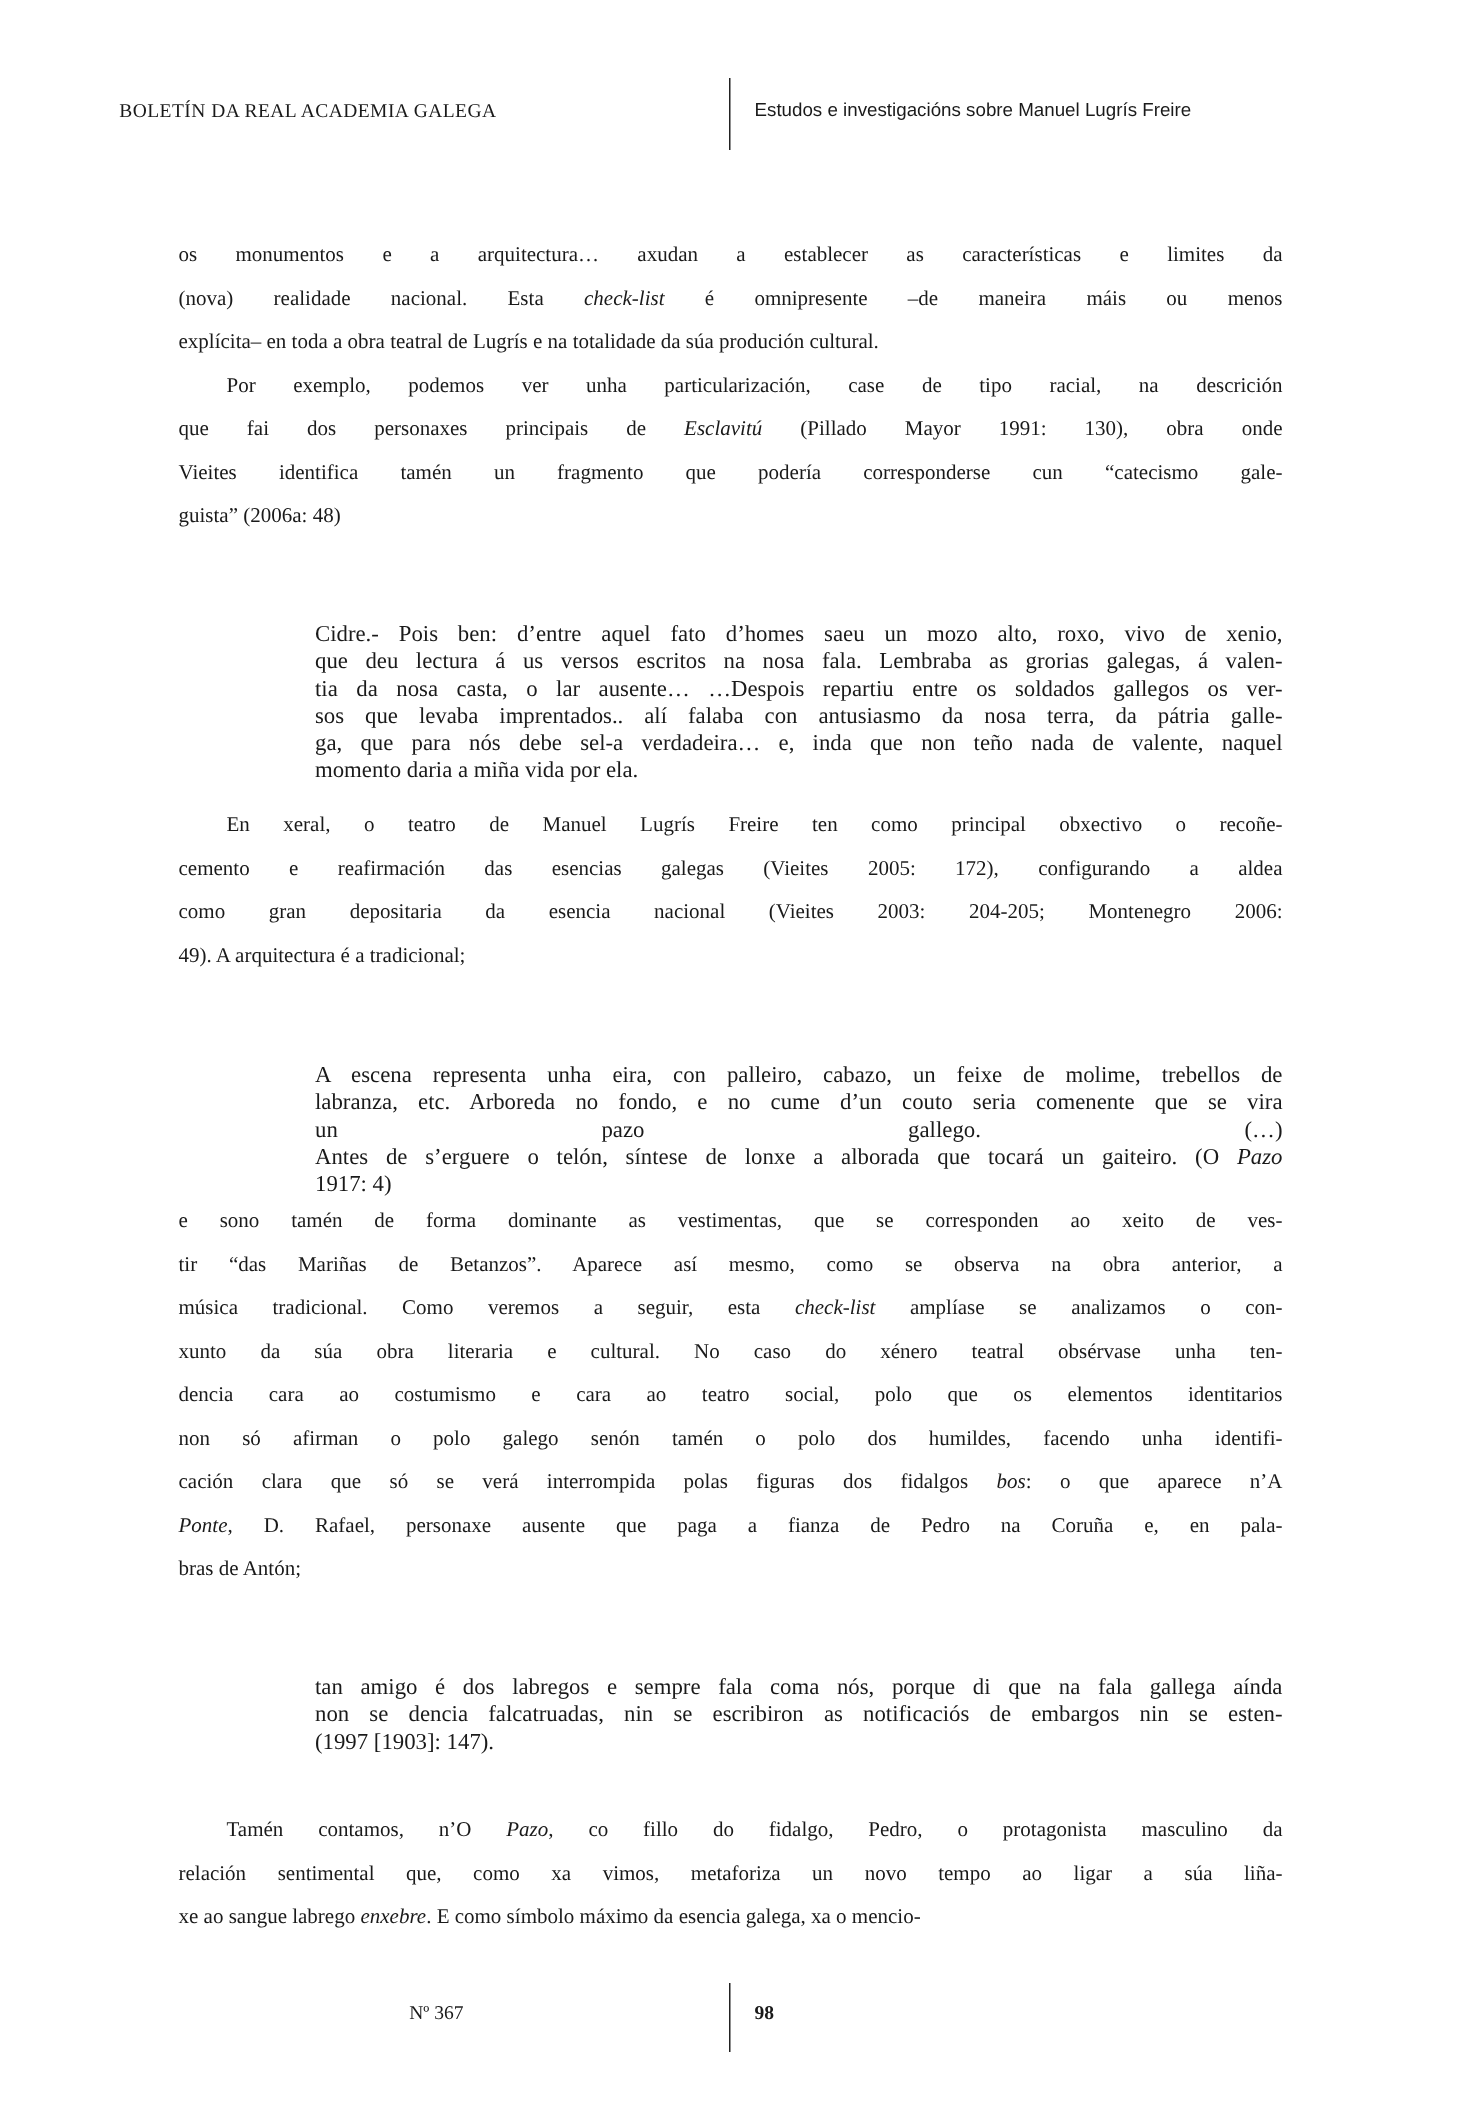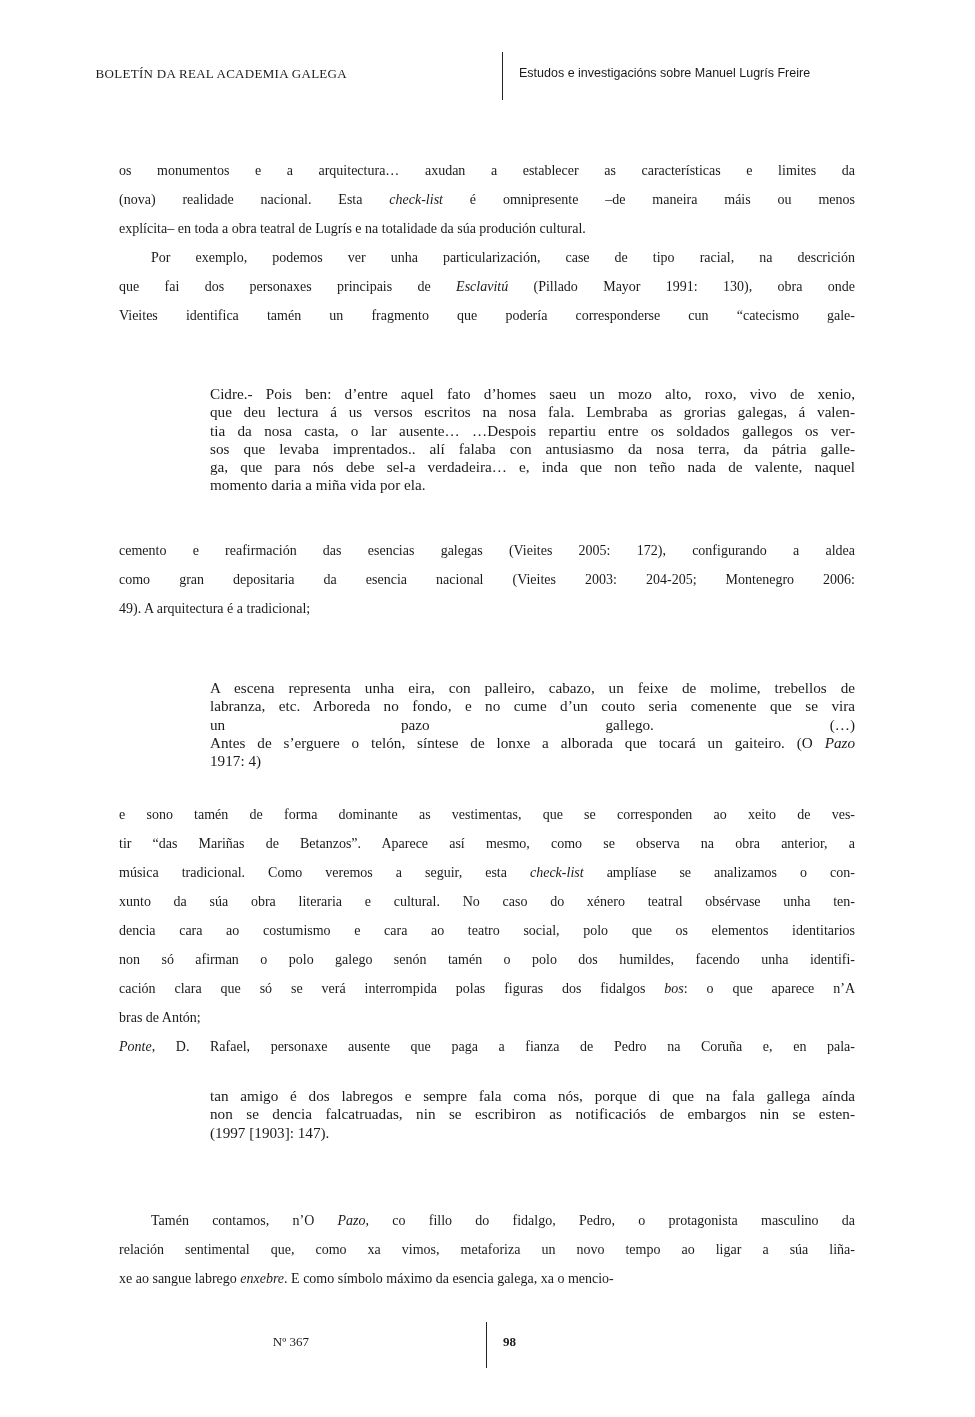--- a/index.html
+++ b/index.html
@@ -1,25 +1,25 @@
 <!DOCTYPE html>
 <html><head>
 <meta charset="utf-8">
 <style>
   html, body { margin: 0; padding: 0; background: #ffffff; }
   body { width: 975px; height: 1417px; position: relative; overflow: hidden; color: #1a1a1a; }
-  .header { position: absolute; top: 52px; left: 16px; width: 836px; height: 48px; }
+  .header { position: absolute; top: 52px; left: 0; width: 836px; height: 48px; }
   .header .left { position: absolute; right: 505px; top: 14px; font-family: "Liberation Serif", serif; font-size: 13px; letter-spacing: 0.3px; white-space: nowrap; }
   .header .sep { position: absolute; left: 486px; top: 0; width: 1px; height: 48px; background: #222; }
   .header .right { position: absolute; left: 503px; top: 14px; font-family: Liberation Sans, sans-serif; font-size: 12.5px; white-space: nowrap; }
   .body-text { position: absolute; left: 119px; width: 736px; font-family: "Liberation Serif", serif; font-size: 14px; line-height: 29px; }
   .line { display: block; white-space: nowrap; text-align: justify; text-align-last: justify; height: 29px; }
   .line.last { text-align-last: left; }
   .line.indent { padding-left: 32px; }
-  .quote { position: absolute; left: 210px; width: 645px; font-family: "Liberation Serif", serif; font-size: 15.2px; line-height: 18.3px; }
+  .quote { position: absolute; left: 210px; width: 645px; font-family: "Liberation Serif", serif; font-size: 15.2px; line-height: 18.3px; margin-top: 29px; }
   .quote .line { height: 18.3px; }
   .footer { position: absolute; top: 1322px; left: 0; width: 814px; height: 46px; }
   .footer .num { position: absolute; right: 505px; top: 12px; font-family: "Liberation Serif", serif; font-size: 13px; white-space: nowrap; }
   .footer .sep { position: absolute; left: 486px; top: 0; width: 1px; height: 46px; background: #222; }
   .footer .page { position: absolute; left: 503px; top: 12px; font-family: "Liberation Serif", serif; font-size: 13px; font-weight: bold; }
   em { font-style: italic; }
 </style>
 </head>
 <body>
 
@@ -31,51 +31,53 @@
 
 <div class="body-text" style="top:156px;">
     <span class="line">os monumentos e a arquitectura… axudan a establecer as características e limites da</span>
     <span class="line">(nova) realidade nacional. Esta <em>check-list</em> é omnipresente –de maneira máis ou menos</span>
     <span class="line last">explícita– en toda a obra teatral de Lugrís e na totalidade da súa produción cultural.</span>
   </div>
 <div class="body-text" style="top:243px;">
     <span class="line indent">Por exemplo, podemos ver unha particularización, case de tipo racial, na descrición</span>
     <span class="line">que fai dos personaxes principais de <em>Esclavitú</em> (Pillado Mayor 1991: 130), obra onde</span>
     <span class="line">Vieites identifica tamén un fragmento que podería corresponderse cun “catecismo gale-</span>
+    <span class="line last">guista” (2006a: 48)</span>
   </div>
 <div class="quote" style="top:385px;">
     <span class="line">Cidre.- Pois ben: d’entre aquel fato d’homes saeu un mozo alto, roxo, vivo de xenio,</span>
     <span class="line">que deu lectura á us versos escritos na nosa fala. Lembraba as grorias galegas, á valen-</span>
     <span class="line">tia da nosa casta, o lar ausente… …Despois repartiu entre os soldados gallegos os ver-</span>
     <span class="line">sos que levaba imprentados.. alí falaba con antusiasmo da nosa terra, da pátria galle-</span>
     <span class="line">ga, que para nós debe sel-a verdadeira… e, inda que non teño nada de valente, naquel</span>
     <span class="line last">momento daria a miña vida por ela.</span>
   </div>
 <div class="body-text" style="top:536px;">
+    <span class="line indent">En xeral, o teatro de Manuel Lugrís Freire ten como principal obxectivo o recoñe-</span>
     <span class="line">cemento e reafirmación das esencias galegas (Vieites 2005: 172), configurando a aldea</span>
     <span class="line">como gran depositaria da esencia nacional (Vieites 2003: 204-205; Montenegro 2006:</span>
     <span class="line last">49). A arquitectura é a tradicional;</span>
   </div>
 <div class="quote" style="top:679px;">
     <span class="line">A escena representa unha eira, con palleiro, cabazo, un feixe de molime, trebellos de</span>
     <span class="line">labranza, etc. Arboreda no fondo, e no cume d’un couto seria comenente que se vira</span>
     <span class="line">un pazo gallego. (…)</span>
     <span class="line">Antes de s’erguere o telón, síntese de lonxe a alborada que tocará un gaiteiro. (O <em>Pazo</em></span>
     <span class="line last">1917: 4)</span>
   </div>
 <div class="body-text" style="top:800px;">
     <span class="line">e sono tamén de forma dominante as vestimentas, que se corresponden ao xeito de ves-</span>
     <span class="line">tir “das Mariñas de Betanzos”. Aparece así mesmo, como se observa na obra anterior, a</span>
     <span class="line">música tradicional. Como veremos a seguir, esta <em>check-list</em> amplíase se analizamos o con-</span>
     <span class="line">xunto da súa obra literaria e cultural. No caso do xénero teatral obsérvase unha ten-</span>
     <span class="line">dencia cara ao costumismo e cara ao teatro social, polo que os elementos identitarios</span>
     <span class="line">non só afirman o polo galego senón tamén o polo dos humildes, facendo unha identifi-</span>
     <span class="line">cación clara que só se verá interrompida polas figuras dos fidalgos <em>bos</em>: o que aparece n’A</span>
+    <span class="line"><em>Ponte</em>, D. Rafael, personaxe ausente que paga a fianza de Pedro na Coruña e, en pala-</span>
     <span class="line last">bras de Antón;</span>
-    <span class="line"><em>Ponte</em>, D. Rafael, personaxe ausente que paga a fianza de Pedro na Coruña e, en pala-</span>
   </div>
 <div class="quote" style="top:1087px;">
     <span class="line">tan amigo é dos labregos e sempre fala coma nós, porque di que na fala gallega aínda</span>
     <span class="line">non se dencia falcatruadas, nin se escribiron as notificaciós de embargos nin se esten-</span>
     <span class="line last">(1997 [1903]: 147).</span>
   </div>
 <div class="body-text" style="top:1206px;">
     <span class="line indent">Tamén contamos, n’O <em>Pazo</em>, co fillo do fidalgo, Pedro, o protagonista masculino da</span>
     <span class="line">relación sentimental que, como xa vimos, metaforiza un novo tempo ao ligar a súa liña-</span>
     <span class="line last">xe ao sangue labrego <em>enxebre</em>. E como símbolo máximo da esencia galega, xa o mencio-</span>

